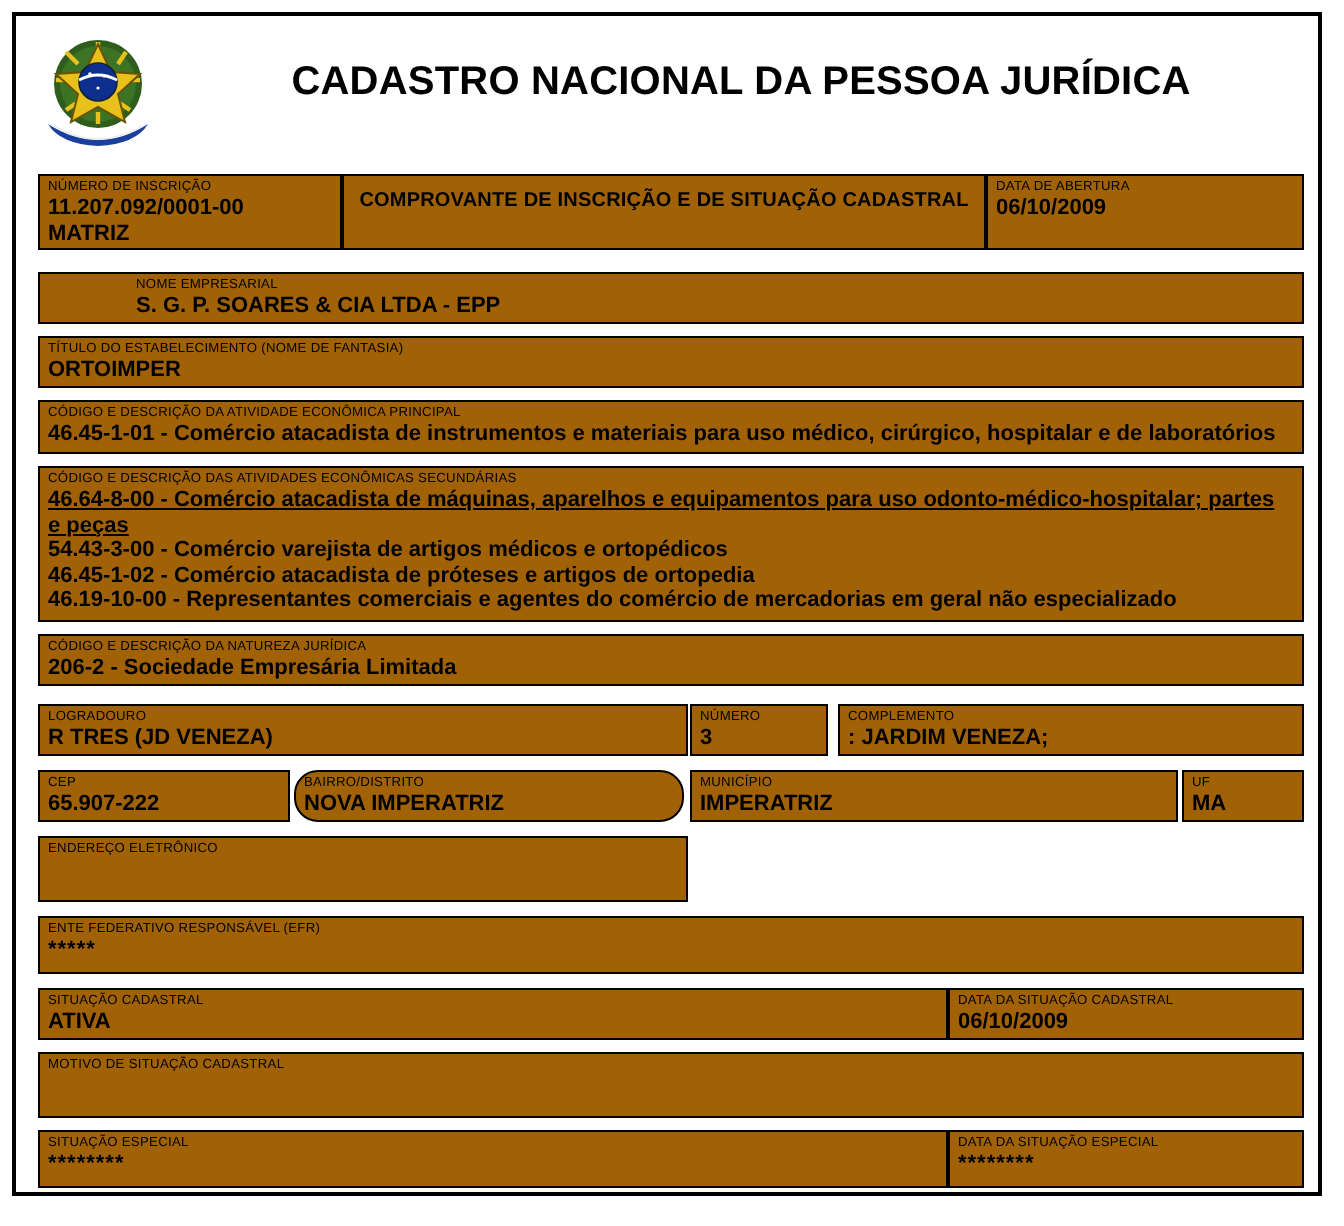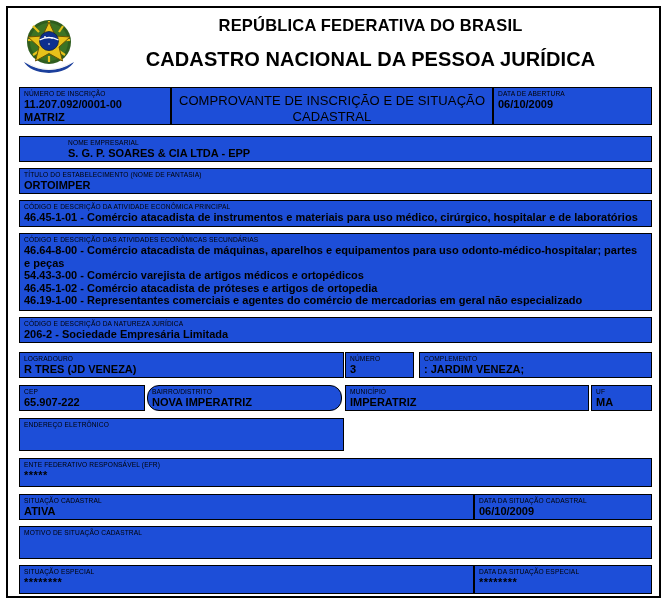--- a/index.html
+++ b/index.html
@@ -58,21 +58,21 @@
     letter-spacing: 0.1px;
     margin-top: 14px;
     line-height: 1.1;
   }
 
   
   .fbox {
     position: absolute;
     border: 1px solid #000000;
     box-sizing: border-box;
-    background: #1d4ed8;
+    background: #a16207;
     overflow: hidden;
   }
   .flabel {
     font-size: 6.6px;
     line-height: 8px;
     padding: 2px 0 0 4px;
     letter-spacing: 0.15px;
     white-space: nowrap;
   }
   .fval {
@@ -85,22 +85,22 @@
   .fval.wrap {
     white-space: normal;
   }
   .fval.stars {
     letter-spacing: 0.5px;
   }
 
   
   .band-title {
     position: absolute;
-    font-size: 13px;
-    font-weight: normal;
+    font-size: 10px;
+    font-weight: bold;
     text-align: center;
     line-height: 16px;
     padding-top: 5px;
     letter-spacing: 0.1px;
   }
 </style>
 </head>
 <body>
 
 <div id="doc">
@@ -133,21 +133,20 @@
           <circle cx="34" cy="24" r="0.8" fill="#ffffff"></circle>
           <circle cx="31" cy="30" r="0.8" fill="#ffffff"></circle>
 
           <path d="M6 48 q25 16 50 0 q-6 10 -25 11 q-19 -1 -25 -11 z" fill="#1b3f9c"></path>
           <path d="M9 49 q22 13 44 0" stroke="#e8e8e8" stroke-width="0.7" fill="none"></path>
         </g>
       </svg>
     </div>
 
     <div class="header-titles">
-      <div class="title-main">REPÚBLICA FEDERATIVA DO BRASIL</div>
       <div class="title-sub">CADASTRO NACIONAL DA PESSOA JURÍDICA</div>
     </div>
   </div>
 
   <div class="fbox" style="left:11px; top:79px; width:152px; height:38px;">
     <div class="flabel">NÚMERO DE INSCRIÇÃO</div>
     <div class="fval">11.207.092/0001-00</div>
     <div class="fval">MATRIZ</div>
   </div>
 
@@ -170,24 +169,24 @@
     <div class="fval">ORTOIMPER</div>
   </div>
 
   <div class="fbox" style="left:11px; top:192px; width:633px; height:27px;">
     <div class="flabel">CÓDIGO E DESCRIÇÃO DA ATIVIDADE ECONÔMICA PRINCIPAL</div>
     <div class="fval">46.45-1-01 - Comércio atacadista de instrumentos e materiais para uso médico, cirúrgico, hospitalar e de laboratórios</div>
   </div>
 
   <div class="fbox" style="left:11px; top:225px; width:633px; height:78px;">
     <div class="flabel">CÓDIGO E DESCRIÇÃO DAS ATIVIDADES ECONÔMICAS SECUNDÁRIAS</div>
-    <div class="fval wrap" style="padding-right:6px;">46.64-8-00 - Comércio atacadista de máquinas, aparelhos e equipamentos para uso odonto-médico-hospitalar; partes e peças</div>
+    <div class="fval wrap" style="padding-right:6px;text-decoration:underline;">46.64-8-00 - Comércio atacadista de máquinas, aparelhos e equipamentos para uso odonto-médico-hospitalar; partes e peças</div>
     <div class="fval">54.43-3-00 - Comércio varejista de artigos médicos e ortopédicos</div>
     <div class="fval">46.45-1-02 - Comércio atacadista de próteses e artigos de ortopedia</div>
-    <div class="fval">46.19-1-00 - Representantes comerciais e agentes do comércio de mercadorias em geral não especializado</div>
+    <div class="fval">46.19-10-00 - Representantes comerciais e agentes do comércio de mercadorias em geral não especializado</div>
   </div>
 
   <div class="fbox" style="left:11px; top:309px; width:633px; height:26px;">
     <div class="flabel">CÓDIGO E DESCRIÇÃO DA NATUREZA JURÍDICA</div>
     <div class="fval">206-2 - Sociedade Empresária Limitada</div>
   </div>
 
   <div class="fbox" style="left:11px; top:344px; width:325px; height:26px;">
     <div class="flabel">LOGRADOURO</div>
     <div class="fval">R TRES (JD VENEZA)</div>

